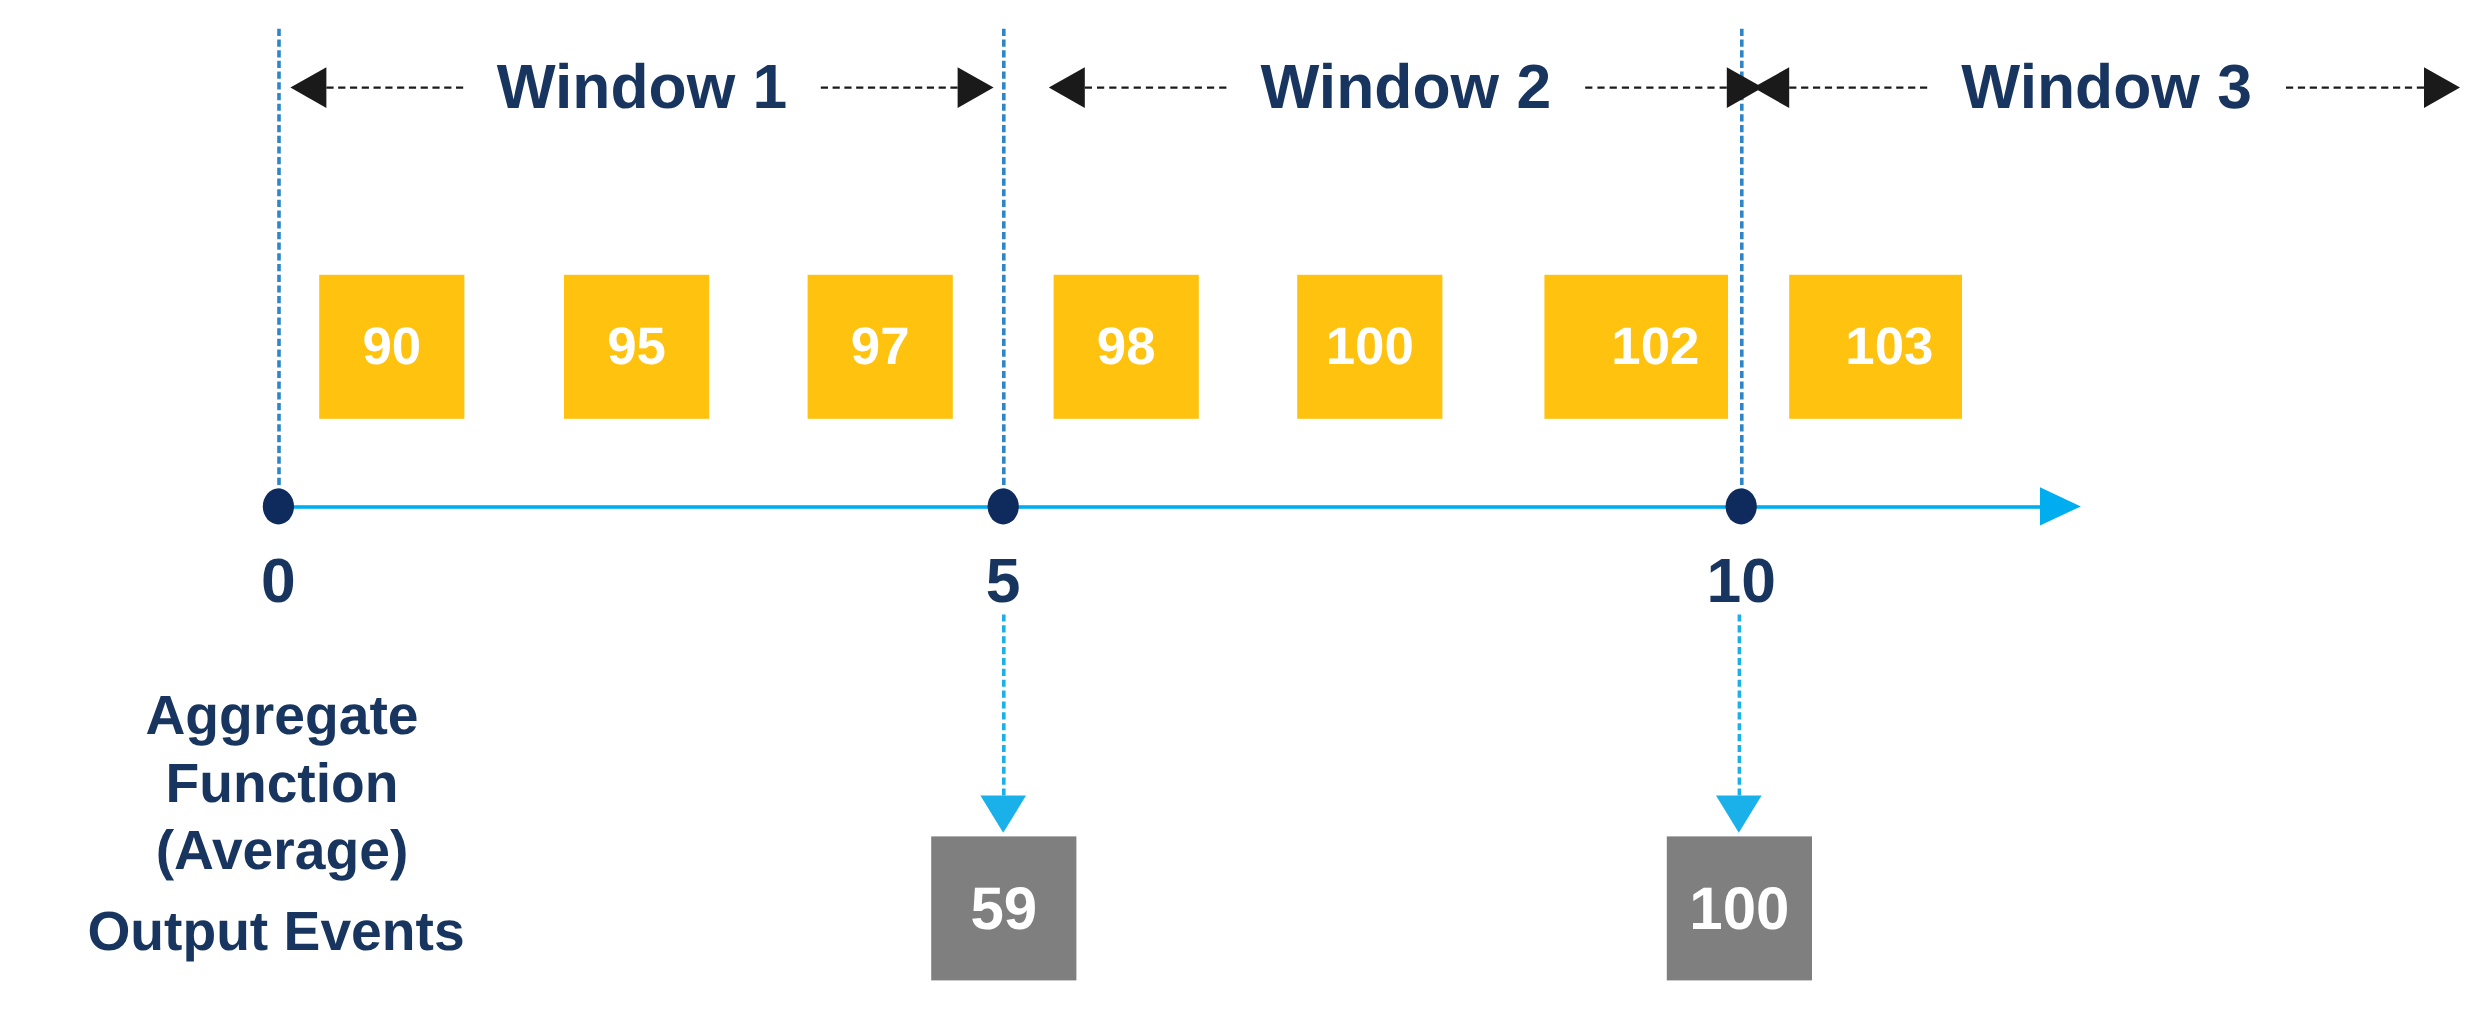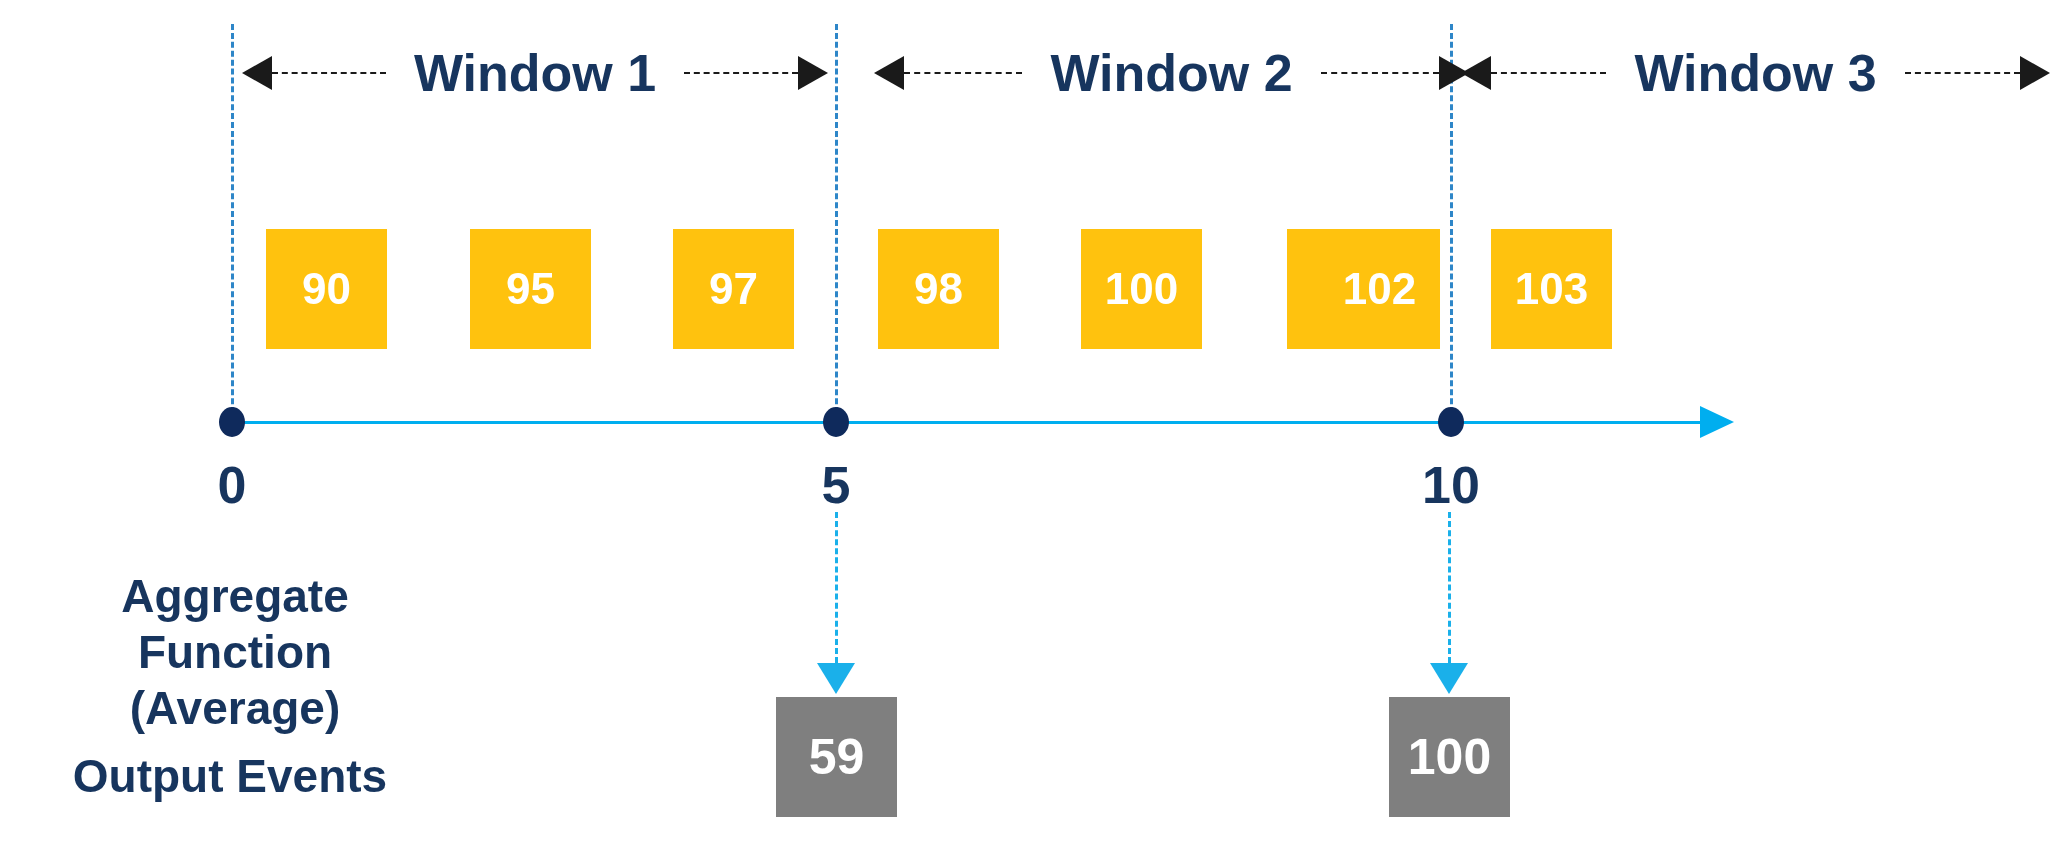--- a/index.html
+++ b/index.html
@@ -91,21 +91,21 @@
         <div class="tri-right"></div>
       </div>
     </div>
   <div id="events">
       <div class="event-box" style="left: 266px; top: 229px;">90</div>
       <div class="event-box" style="left: 470px; top: 229px;">95</div>
       <div class="event-box" style="left: 673px; top: 229px;">97</div>
       <div class="event-box" style="left: 878px; top: 229px;">98</div>
       <div class="event-box" style="left: 1081px; top: 229px;">100</div>
       <div class="event-box" style="left: 1287px; top: 229px; padding-left: 32px;">102</div>
-      <div class="event-box" style="left: 1491px; top: 229px;">103</div>
+      <div class="event-box" style="left: 1491px; top: 229px; padding-left: 23px;">103</div>
     </div>
 
   <div class="axis-line" id="axis-line" style="left: 232px; top: 421px; width: 1468px;"></div>
   <div class="axis-head" id="axis-head" style="left: 1700px; top: 406px;"></div>
   <div id="axis-marks">
       <div class="axis-dot" style="left: 219px; top: 407px;"></div>
       <div class="tick-label" style="left: 162px; top: 455px;">0</div>
       <div class="axis-dot" style="left: 823px; top: 407px;"></div>
       <div class="tick-label" style="left: 766px; top: 455px;">5</div>
       <div class="axis-dot" style="left: 1438px; top: 407px;"></div>

